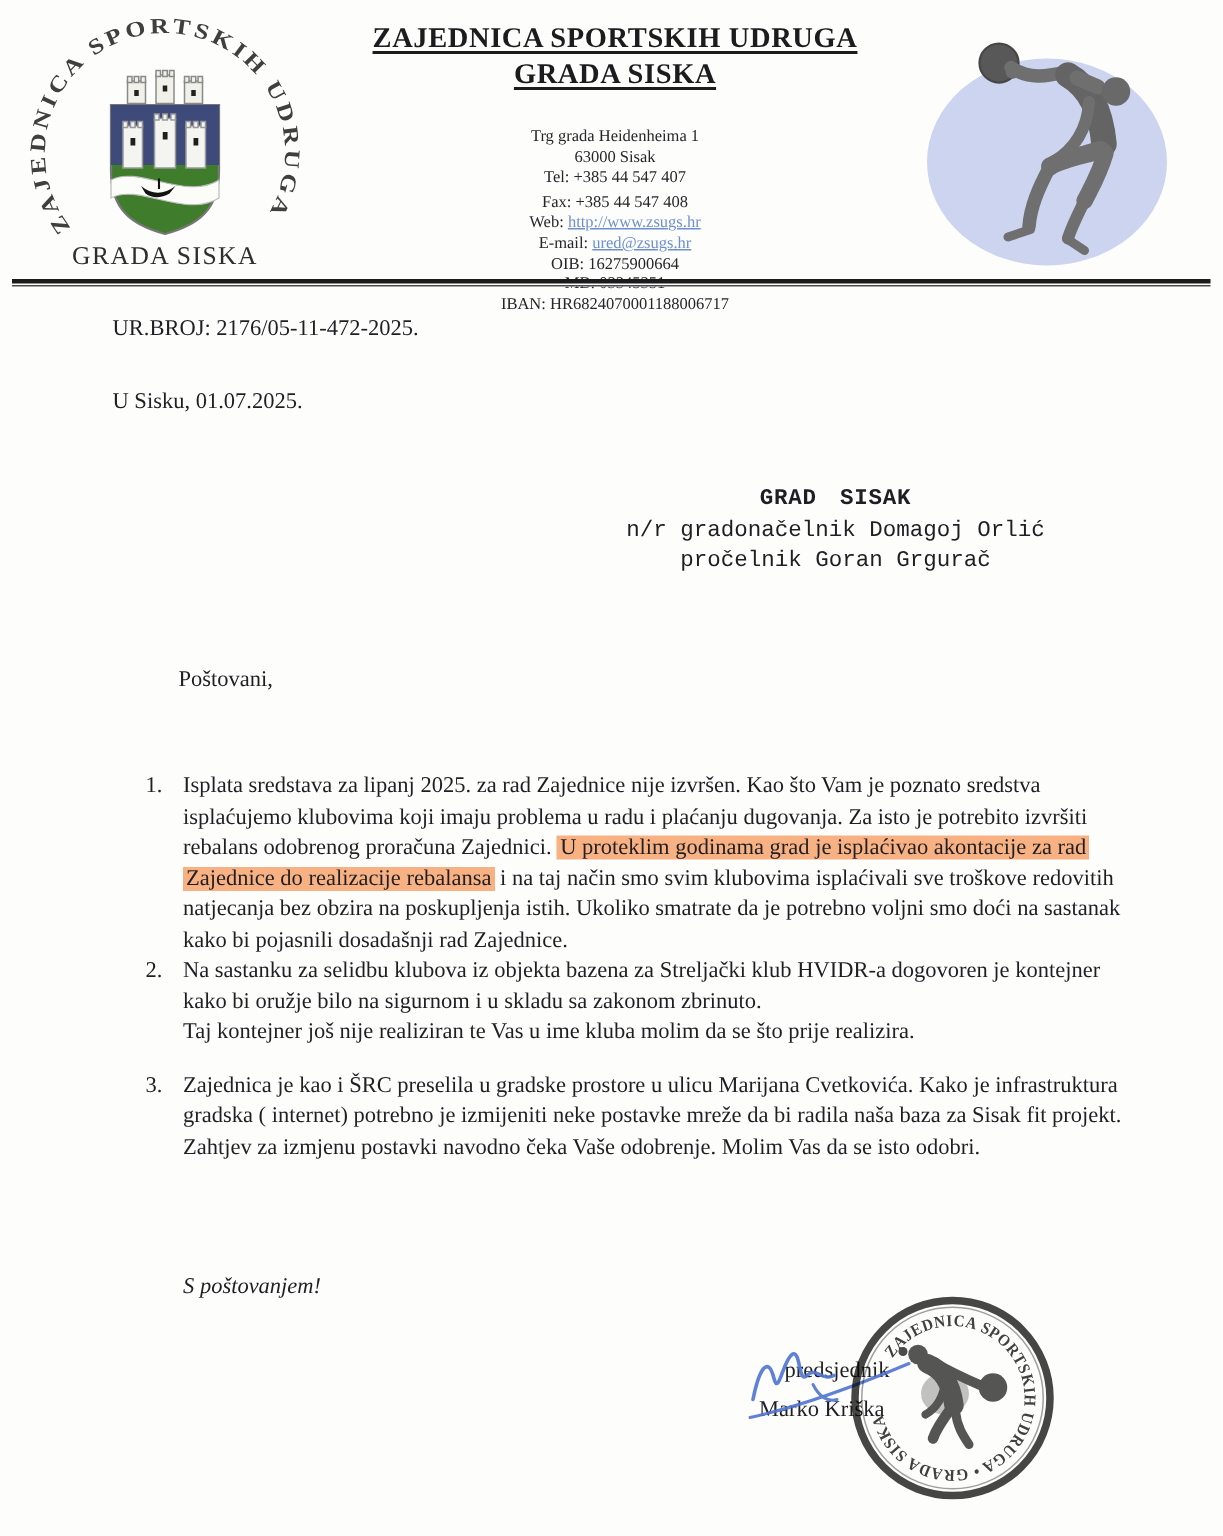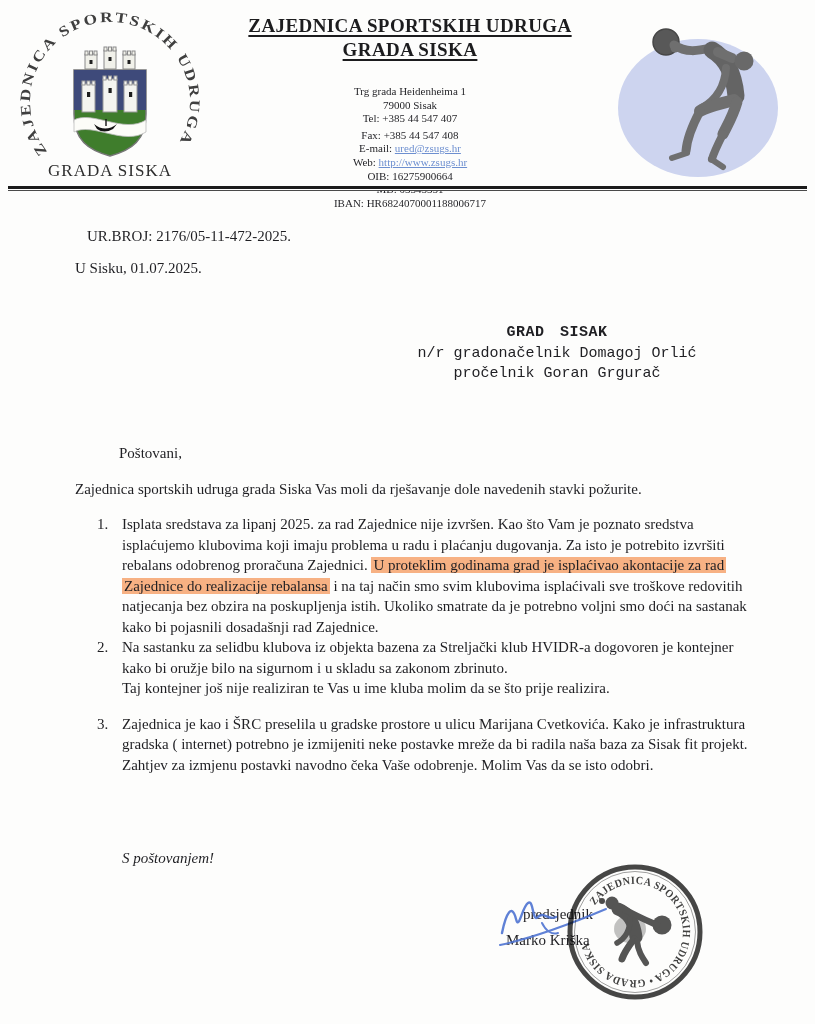--- a/index.html
+++ b/index.html
@@ -26,21 +26,21 @@
   .lh-addr .gap { height:3px; }
   .lh-link { color:#6d8fd0; text-decoration:underline; cursor:pointer; }
   .discus-svg { position:absolute; left:606px; top:8px; }
   .rule {
     position:absolute; left:8px; top:186px; width:799px; height:1px;
     background:#ffffff;
     border-top:3px solid #1b1b1b; border-bottom:1px solid #4a4a4a;
   }
   
   .t15 { font-size:15px; line-height:20.5px; }
-  .ref-urbroj   { position:absolute; left:75px; top:226px;margin-left:12px; }
+  .ref-urbroj   { position:absolute; left:75px; top:209px; }
   .ref-date     { position:absolute; left:75px; top:258px; }
   .recipient    { position:absolute; left:390px; top:323px; width:334px; text-align:center;font-family:Liberation Mono, monospace; }
   .recipient .r-title { font-weight:bold; letter-spacing:.5px; word-spacing:6px; }
   .salutation   { position:absolute; left:75px; top:443px;margin-left:44px; }
   .intro        { position:absolute; left:75px; top:479px; width:690px; }
   .list         { position:absolute; left:75px; top:514px; width:678px; }
   .item { display:flex; }
   .item + .item.spaced { margin-top:15px; }
   .item .num { width:47px; padding-left:22px; box-sizing:border-box; flex:none; }
   .item .txt { flex:1; }
@@ -117,31 +117,31 @@
       <line x1="94" y1="115" x2="94" y2="122" stroke="#131313" stroke-width="1.4"></line>
     </g>
     <text x="98" y="172" text-anchor="middle" font-family="Liberation Serif, serif" font-size="17" letter-spacing="1" fill="#2e2e2e">GRADA SISKA</text>
   </svg>
 
   <div class="lh-center">
     <div class="org-line">ZAJEDNICA SPORTSKIH UDRUGA</div>
     <div class="org-line">GRADA SISKA</div>
     <div class="lh-addr">
       <div>Trg grada Heidenheima 1</div>
-      <div>79000 Sisak</div>
+      <div>63000 Sisak</div>
       <div>Tel: +385 44 547 407</div>
       <div class="gap"></div>
       <div>Fax: +385 44 547 408</div>
       <div>
+        <span>Web:</span>
+        <span class="lh-link">http://www.zsugs.hr</span>
+      </div>
+      <div>
         <span>E-mail:</span>
         <span class="lh-link">ured@zsugs.hr</span>
-      </div>
-      <div>
-        <span>Web:</span>
-        <span class="lh-link">http://www.zsugs.hr</span>
       </div>
       <div>OIB: 16275900664</div>
       <div>MB: 03345351</div>
       <div>IBAN: HR6824070001188006717</div>
     </div>
   </div>
 
   <svg class="discus-svg" width="200" height="185" viewBox="0 0 200 185">
     <ellipse cx="92" cy="100" rx="80" ry="69" fill="#cdd4ef"></ellipse>
     <g>
@@ -169,21 +169,20 @@
   <div class="ref-urbroj t15">UR.BROJ: 2176/05-11-472-2025.</div>
   <div class="ref-date t15">U Sisku, 01.07.2025.</div>
 
   <div class="recipient t15">
     <div class="r-title">GRAD SISAK</div>
     <div>n/r gradonačelnik Domagoj Orlić</div>
     <div>pročelnik Goran Grgurač</div>
   </div>
 
   <div class="salutation t15">Poštovani,</div>
-  <div class="intro t15">Zajednica sportskih udruga grada Siska  Vas moli da rješavanje dole navedenih stavki požurite.</div>
 
   <div class="list t15">
     <div class="item">
       <div class="num">1.</div>
       <div class="txt"><span>Isplata sredstava za lipanj 2025. za rad Zajednice nije izvršen. Kao što Vam je poznato sredstva isplaćujemo klubovima koji imaju problema u radu i plaćanju dugovanja. Za isto je potrebito izvršiti rebalans odobrenog proračuna Zajednici. </span><span class="hl">U proteklim godinama grad je isplaćivao akontacije za rad Zajednice do realizacije rebalansa</span><span> i na taj način smo svim klubovima isplaćivali sve troškove redovitih natjecanja bez obzira na poskupljenja istih. Ukoliko smatrate da je potrebno voljni smo doći na sastanak kako bi pojasnili dosadašnji rad Zajednice.</span></div>
     </div>
     <div class="item">
       <div class="num">2.</div>
       <div class="txt">
         <div>Na sastanku za selidbu klubova iz objekta bazena za Streljački klub HVIDR-a dogovoren je kontejner kako bi oružje bilo na sigurnom i u skladu sa zakonom zbrinuto.</div>

